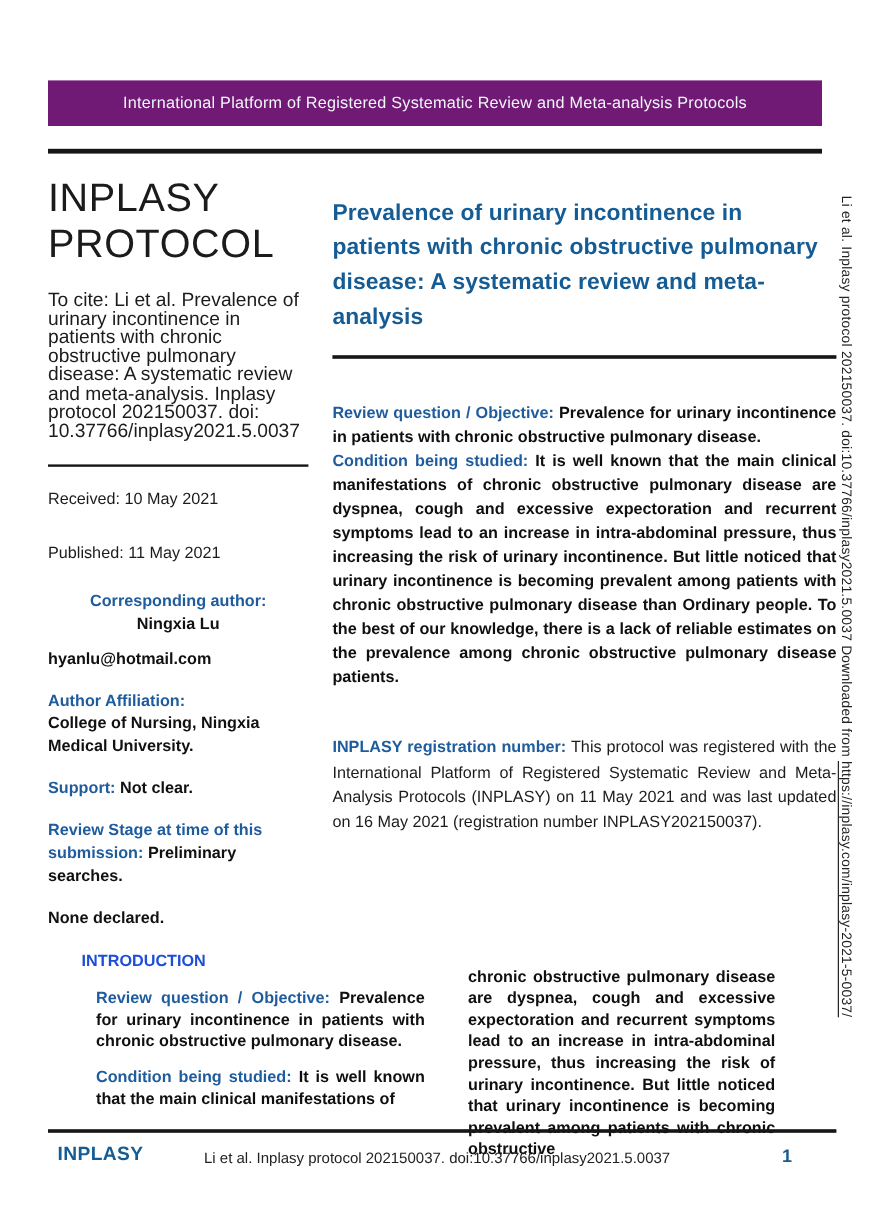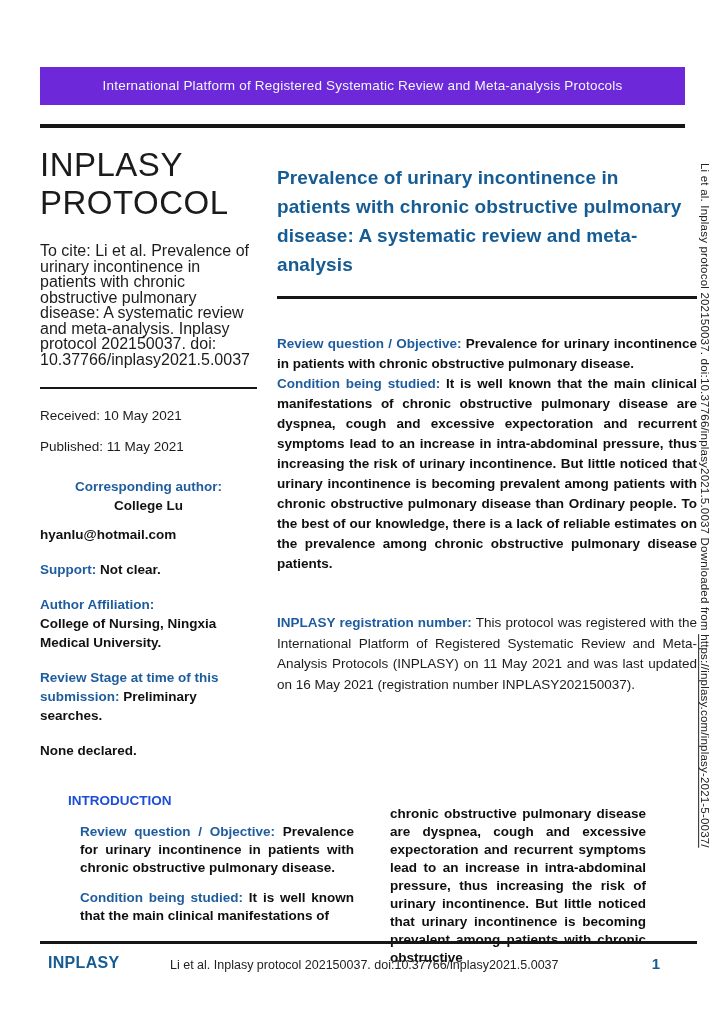--- a/index.html
+++ b/index.html
@@ -1,31 +1,31 @@
 <!DOCTYPE html>
 <html><head>
 <meta charset="utf-8">
 <style>
   html,body{margin:0;padding:0;background:#fff;}
   .page{position:relative;width:724px;height:1024px;background:#ffffff;overflow:hidden;
         font-family:"Liberation Sans",sans-serif;color:#1c1c1c;}
-  .banner{position:absolute;left:40px;top:67px;width:645px;height:38px;background:#6d28d9;
+  .banner{position:absolute;left:40px;top:67px;width:645px;height:38px;background:#701a75;
           color:#f2f6f9;font-size:13.5px;text-align:center;line-height:38px;letter-spacing:.2px;}
   .rule{background:#161616;}
   .rule-top{position:absolute;left:40px;top:124px;width:645px;height:4px;}
 
   
   .left-col{position:absolute;left:40px;top:146px;width:217px;}
   .masthead{margin:0;font-size:33px;font-weight:400;line-height:38px;color:#1b1b1b;letter-spacing:.5px;}
   .masthead span{display:block;}
   .cite{font-size:16px;line-height:15.5px;margin:21px 0 0 0;}
   .rule-left{width:217px;height:2px;margin-top:20px;}
   .meta-line{font-size:13.5px;font-weight:400;margin:0;line-height:19px;}
   .mt-received{margin-top:17px;}
-  .mt-published{margin-top:12px;}
+  .mt-published{margin-top:26px;}
   .meta-block{font-size:13.5px;font-weight:bold;line-height:19px;margin:0;color:#111;}
   .lbl{color:#1e5c9e;font-weight:bold;}
   .blk{display:block;}
   .mt-corr{margin-top:21px;text-align:center;} .mt-email{margin-top:10px;} .mt-affil{margin-top:16px;}
   .mt-support{margin-top:16px;} .mt-stage{margin-top:16px;} .mt-confl{margin-top:16px;}
 
   
   .right-col{position:absolute;left:277px;top:163px;width:420px;}
   .title{margin:0;font-size:19px;font-weight:bold;line-height:29px;color:#155c94;letter-spacing:.1px;}
   .rule-title{width:420px;height:3px;margin-top:17px;}
@@ -67,32 +67,32 @@
       <span>PROTOCOL</span>
     </h1>
     <p class="cite">To cite: Li et al. Prevalence of urinary incontinence in patients with chronic obstructive pulmonary disease: A systematic review and meta-analysis. Inplasy protocol 202150037. doi: 10.37766/inplasy2021.5.0037</p>
     <div class="rule rule-left"></div>
 
     <p class="meta-line mt-received">Received: 10 May 2021</p>
     <p class="meta-line mt-published">Published: 11 May 2021</p>
 
     <p class="meta-block mt-corr">
       <span class="lbl blk">Corresponding author:</span>
-      <span class="blk">College Lu</span>
+      <span class="blk">Ningxia Lu</span>
     </p>
     <p class="meta-block mt-email">hyanlu@hotmail.com</p>
+
+    <p class="meta-block mt-affil">
+      <span class="lbl blk">Author Affiliation:</span>
+      <span>College of Nursing, Ningxia Medical University.</span>
+    </p>
 
     <p class="meta-block mt-support">
       <span class="lbl">Support:</span>
       <span>Not clear.</span>
-    </p>
-
-    <p class="meta-block mt-affil">
-      <span class="lbl blk">Author Affiliation:</span>
-      <span>College of Nursing, Ningxia Medical University.</span>
     </p>
 
     <p class="meta-block mt-stage">
       <span class="lbl">Review Stage at time of this submission:</span>
       <span>Preliminary searches.</span>
     </p>
 
     <p class="meta-block mt-confl">
       <span>None declared.</span>
     </p>

